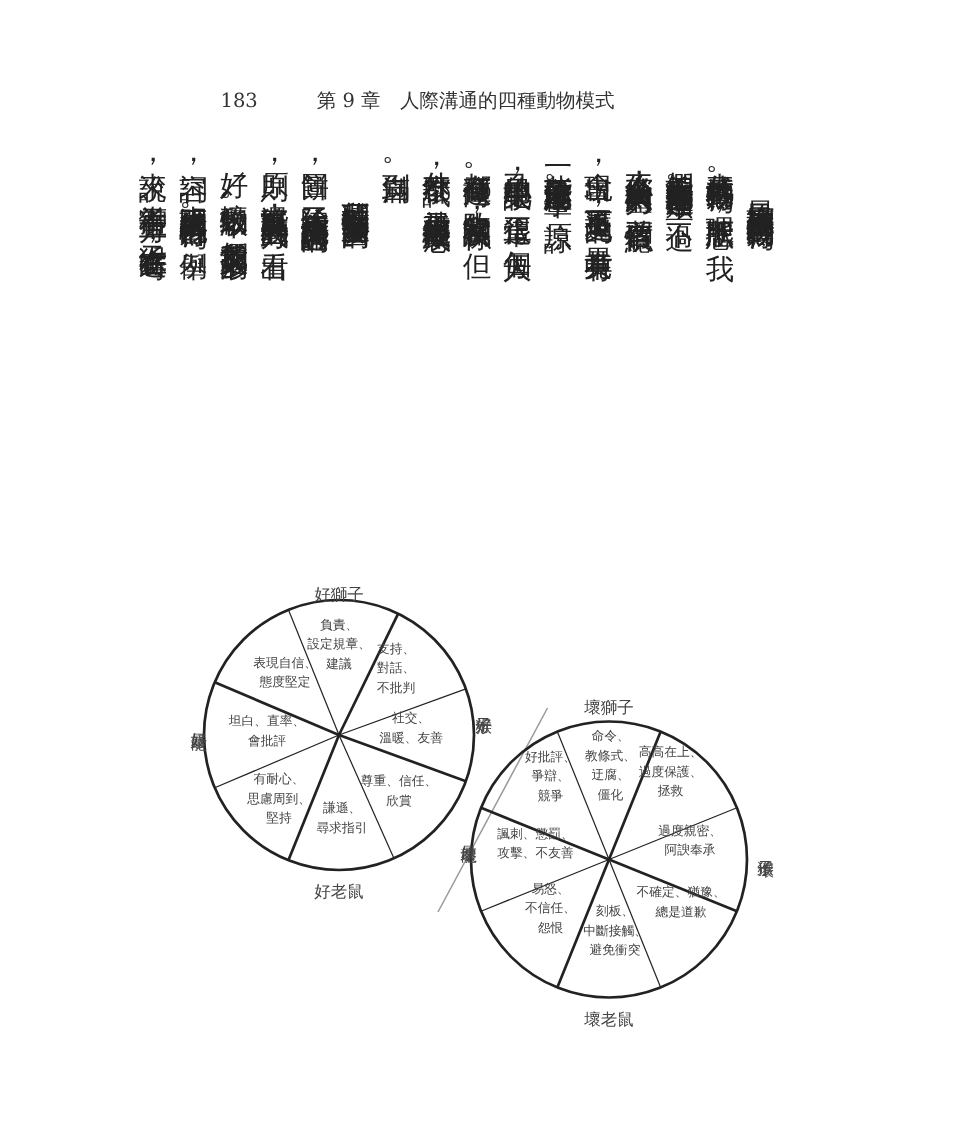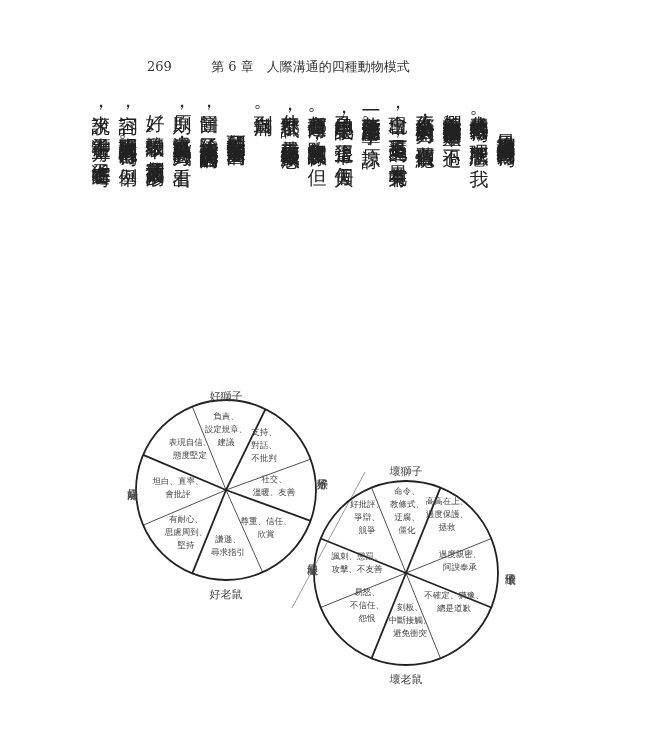--- a/index.html
+++ b/index.html
@@ -9,22 +9,22 @@
   .body-text{position:absolute;top:100px;right:130px;height:290px;display:flex;flex-direction:row-reverse;gap:0;}
   .col{writing-mode:vertical-rl;font-size:19px;line-height:27px;letter-spacing:1px;color:#222;}
   .col.indent{padding-top:19px;}
   svg{position:absolute;left:0;top:0;}
   .dg text{font-family:"DejaVu Sans","Liberation Sans",sans-serif;fill:#444;}
 </style>
 </head>
 <body>
 
 <div class="header">
-  <span class="pn">269</span>
-  <span>第 6 章　人際溝通的四種動物模式</span>
+  <span class="pn">183</span>
+  <span>第 9 章　人際溝通的四種動物模式</span>
 </div>
 
 <div class="body-text" id="bodytext">
     <div class="col indent">最終目標則是希望用好的動物行爲</div>
     <div class="col">來代替壞的動物行爲。理想狀態下，我</div>
     <div class="col">們希望大家都能掌握這四種類型。不過</div>
     <div class="col">你不必給自己太大的壓力，舊有習慣總</div>
     <div class="col">會出現，這是不可避免的，畢竟其中有</div>
     <div class="col">一些方法你可能已經用了一輩子。原諒</div>
     <div class="col">自己的小小失誤吧，這很正常，每個人</div>

